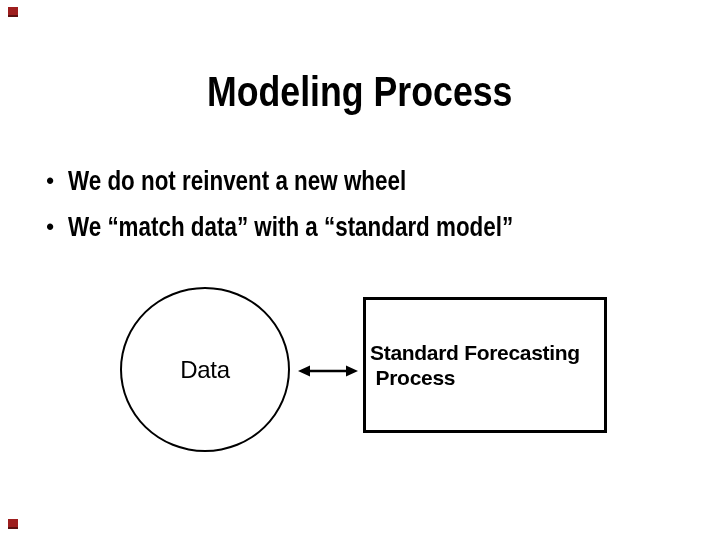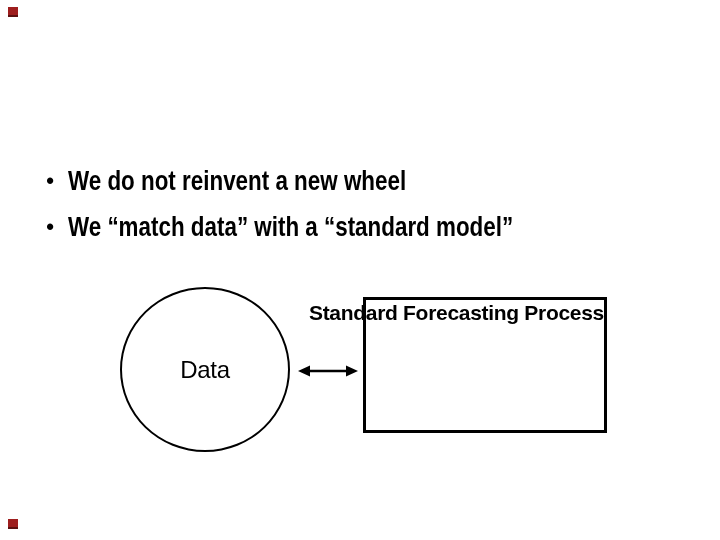--- a/index.html
+++ b/index.html
@@ -103,41 +103,44 @@
 
   .models-box {
     position: absolute;
     left: 363px;
     top: 297px;
     width: 244px;
     height: 136px;
     border: 3px solid #000000;
     box-sizing: border-box;
     display: flex;
-    flex-direction: row;
-    justify-content: flex-end;
-    padding-left: 12px;
+    flex-direction: column;
+    justify-content: center;
+    padding-left: 4px;
   }
   .models-box .box-line {
     font-size: 21px;
     font-weight: bold;
     line-height: 25px;
     letter-spacing: -0.3px;
     white-space: pre;
   }
 </style>
 </head>
 <body>
 
 <div id="slide">
 
   <div id="corner-top" class="corner-marker"></div>
 
   <div id="corner-bottom" class="corner-marker"></div>
 
+  <div class="slide-title">
+    <span class="squeeze">Modeling Process</span>
+  </div>
 
   <div class="bullets">
     <div class="bullet-row">
       <span class="bullet-dot">•</span>
       <span class="bullet-text">We do not reinvent a new wheel</span>
     </div>
     <div class="bullet-row">
       <span class="bullet-dot">•</span>
       <span class="bullet-text">We “match data” with a “standard model”</span>
     </div>

